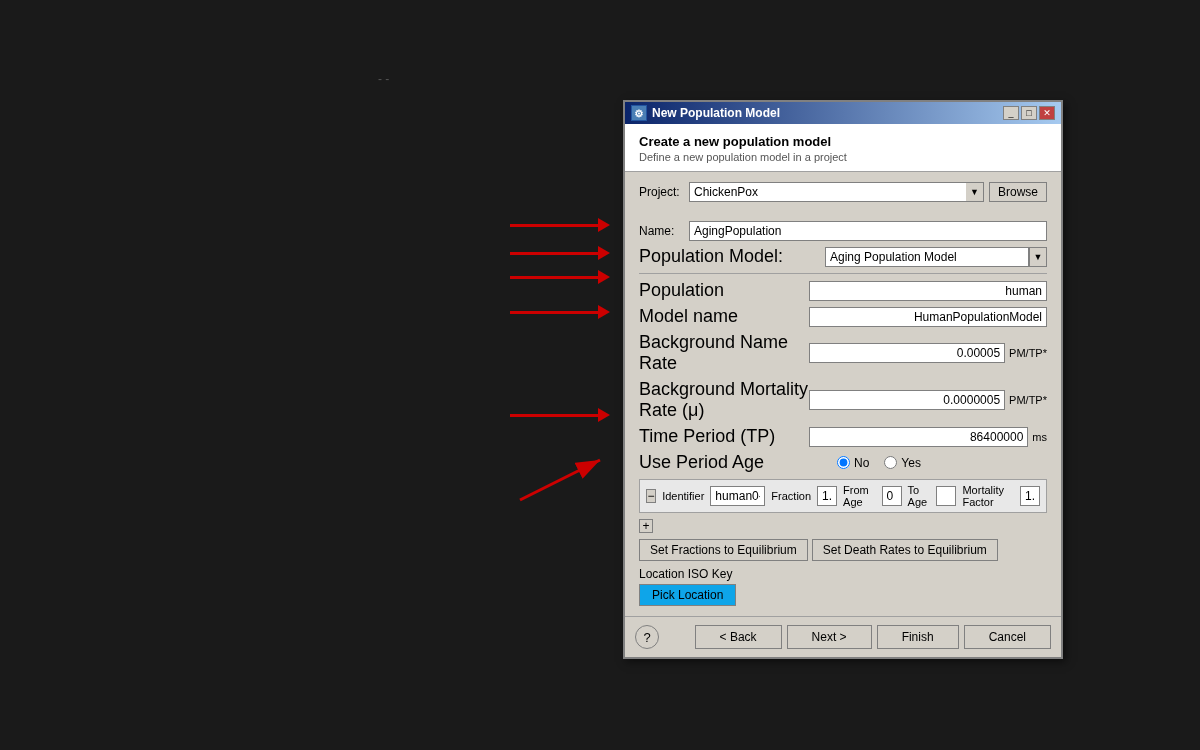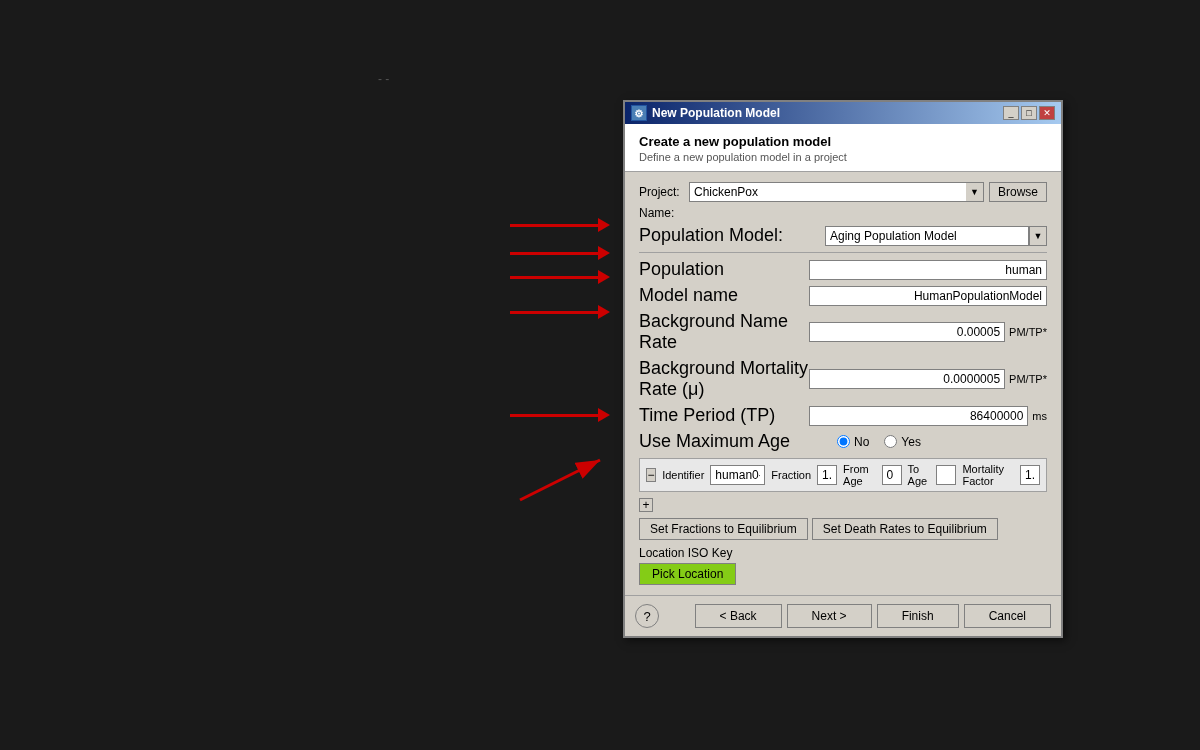--- a/index.html
+++ b/index.html
@@ -154,21 +154,21 @@
       cursor: pointer;
       display: flex;
       align-items: center;
       justify-content: center;
       font-size: 9px;
     }
 
     .project-row {
       display: flex;
       align-items: center;
-      margin-bottom: 4px;
+      margin-bottom: 19px;
       justify-content: space-between;
     }
     .project-label {
       width: 50px;
       font-size: 12px;
     }
     .project-combo {
       flex: 1;
       display: flex;
     }
@@ -280,21 +280,21 @@
 
     .location-section {
       margin-top: 6px;
     }
     .location-label {
       font-size: 12px;
       margin-bottom: 3px;
     }
     .pick-location-btn {
       padding: 3px 12px;
-      background: #84cc16;
+      background: #0ea5e9;
       border: 1px solid #808080;
       cursor: pointer;
       font-size: 12px;
     }
 
     
     .dialog-footer {
       background: #d4d0c8;
       border-top: 1px solid #a0a0a0;
       padding: 8px 10px;
@@ -396,20 +396,21 @@
       <span class="project-label">Project:</span>
       <div class="project-combo">
         <input type="text" value="ChickenPox" style="">
         <button class="combo-btn">▼</button>
       </div>
       <button class="browse-btn">Browse</button>
     </div>
 
     <div class="name-row">
       <span class="name-label">Name:</span>
+      <input type="text" class="name-input" value="AgingPopulation" style="">
     </div>
 
     <div class="form-row">
       <span class="form-label">Population Model:</span>
       <div class="form-field combo-wrapper">
         <input type="text" class="combo-input" value="Aging Population Model" style="">
         <button class="combo-btn">▼</button>
       </div>
     </div>
 
@@ -447,21 +448,21 @@
 
     <div class="form-row">
       <span class="form-label">Time Period (TP)</span>
       <div class="form-field" style="display:flex; align-items:center;">
         <input type="text" style="flex: 1 1 0%; text-align: right;" value="86400000">
         <span style="margin-left:4px; font-size:11px;">ms</span>
       </div>
     </div>
 
     <div class="form-row">
-      <span class="form-label">Use Maximum Age</span>
+      <span class="form-label">Use Period Age</span>
       <div class="form-field radio-group">
         <label class="radio-option">
           <input type="radio" name="maxAge" checked="" style="">
           <span>No</span>
         </label>
         <label class="radio-option">
           <input type="radio" name="maxAge" style="">
           <span>Yes</span>
         </label>
       </div>

